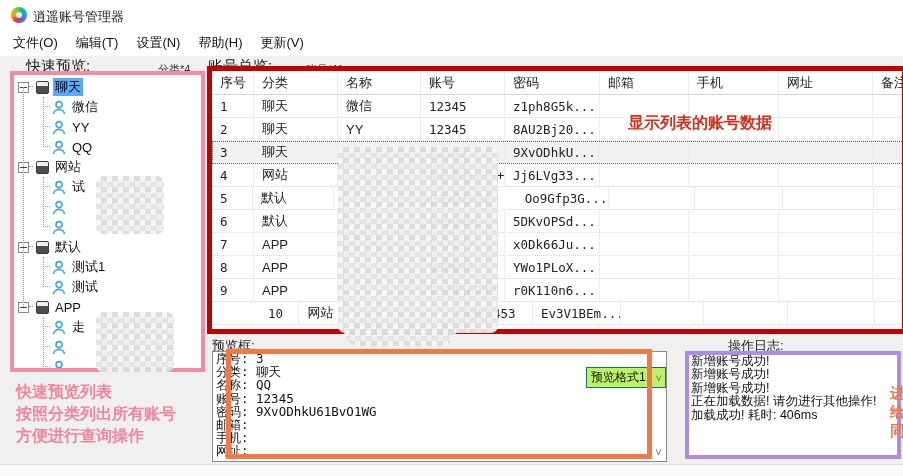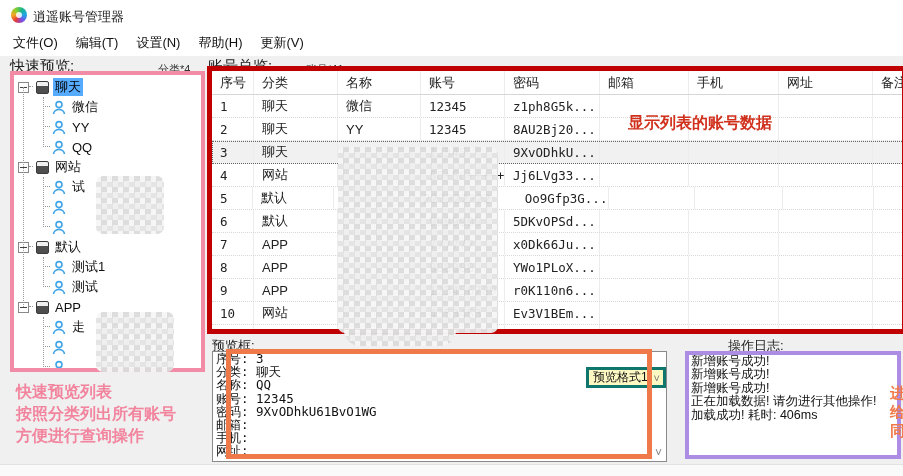--- a/index.html
+++ b/index.html
@@ -40,21 +40,21 @@
   .trow{display:flex;height:22px;align-items:center;}
   .trow.head{height:23px;border-bottom:1px solid #d6d6d6;color:#333;}
   .trow.body{border-bottom:1px dotted #d8d8d8;}
   .trow.selected{background:#f1f1f1;outline:1px dotted #666;outline-offset:-1px;}
   .tcell{font-size:13px;color:#222;padding-left:8px;box-sizing:border-box;overflow:hidden;white-space:nowrap;border-right:1px solid #ececec;height:100%;display:flex;align-items:center;}
   .mono{font-family:"DejaVu Sans Mono","Liberation Mono",monospace;font-size:12.5px;}
 
   
   .preview-panel{position:absolute;left:212px;top:351px;width:455px;height:111px;background:#fff;border:1px solid #8a8a8a;box-sizing:border-box;overflow:hidden;}
   .preview-line{font-family:"DejaVu Sans Mono","Liberation Mono",monospace;font-size:12.5px;line-height:13.2px;color:#111;white-space:pre;padding-left:3px;}
-  .format-combo{position:absolute;left:586px;top:367px;width:80px;height:21px;background:#fef9c3;border:3px solid #0f766e;box-sizing:border-box;display:flex;align-items:center;}
+  .format-combo{position:absolute;left:586px;top:367px;width:80px;height:21px;background:#bef264;border:1px solid #0f766e;box-sizing:border-box;display:flex;align-items:center;}
   .format-combo .txt{font-size:12px;color:#111;padding-left:4px;flex:1;}
   .format-combo .arr{font-size:11px;color:#777;padding-right:3px;}
   .scroll-arrow{position:absolute;left:655px;top:446px;font-size:12px;color:#888;}
   .log-panel{position:absolute;left:685px;top:351px;width:216px;height:108px;background:#fff;border:4px solid #AC8CE4;box-sizing:border-box;overflow:hidden;}
   .log-line{font-size:12.5px;line-height:13.4px;color:#111;white-space:nowrap;padding-left:2px;}
 
   
   .anno-box{position:absolute;box-sizing:border-box;pointer-events:none;}
   .orange-box{left:226px;top:349px;width:426px;height:110px;border:5px solid #F0794A;}
   .note{position:absolute;font-weight:bold;pointer-events:none;}
@@ -80,21 +80,21 @@
   </div>
 
   <div class="menubar" id="menubar">
       <span class="menu-item">文件(O)</span>
       <span class="menu-item">编辑(T)</span>
       <span class="menu-item">设置(N)</span>
       <span class="menu-item">帮助(H)</span>
       <span class="menu-item">更新(V)</span>
     </div>
 
-  <div class="sec-label" style="left:10px;top:57px;">快速预览:</div>
+  <div class="sec-label" style="left:26px;top:57px;">快速预览:</div>
   <div class="sec-badge" style="left:158px;top:62px;">分类*4</div>
   <div class="sec-label" style="left:208px;top:57px;">账号总览:</div>
   <div class="sec-badge" style="left:306px;top:62px;">账号*11</div>
 
   <div class="tree-box">
     <div class="tree-inner" id="tree">
         <div class="tree-row" style="top: 2px; left: 4px;">
           <span class="tgl"></span>
           <span class="dash" style="width:4px"></span>
           <span class="disk-icon"></span>
@@ -320,21 +320,21 @@
           <div class="tcell" style="width: 84px;">APP</div>
           <div class="tcell" style="width: 83px;"></div>
           <div class="tcell mono" style="width: 84px;">123456789</div>
           <div class="tcell mono" style="width: 95px;">r0K110n6...</div>
           <div class="tcell" style="width: 89px;"></div>
           <div class="tcell" style="width: 90px;"></div>
           <div class="tcell" style="width: 94px;"></div>
           <div class="tcell" style="width: 35px;"></div>
         </div>
         <div class="trow body">
-          <div class="tcell mono" style="width: 42px;">10</div>
+          <div class="tcell mono" style="width: 42px; margin-left: 48px;">10</div>
           <div class="tcell" style="width: 84px;">网站</div>
           <div class="tcell" style="width: 83px;"></div>
           <div class="tcell mono" style="width: 84px;">4353453</div>
           <div class="tcell mono" style="width: 95px;">Ev3V1BEm...</div>
           <div class="tcell" style="width: 89px;"></div>
           <div class="tcell" style="width: 90px;"></div>
           <div class="tcell" style="width: 94px;"></div>
           <div class="tcell" style="width: 35px;"></div>
         </div>
         <div class="trow body">

